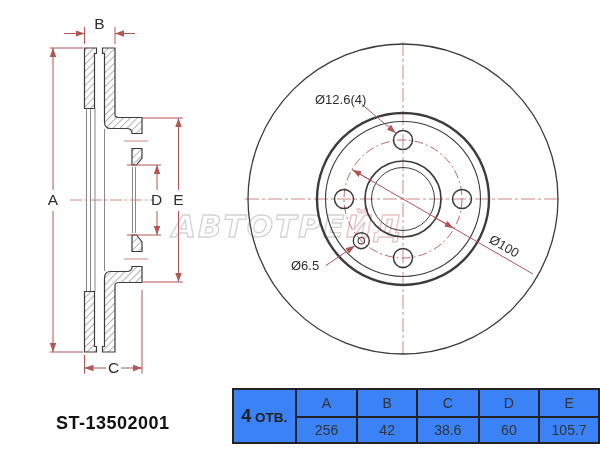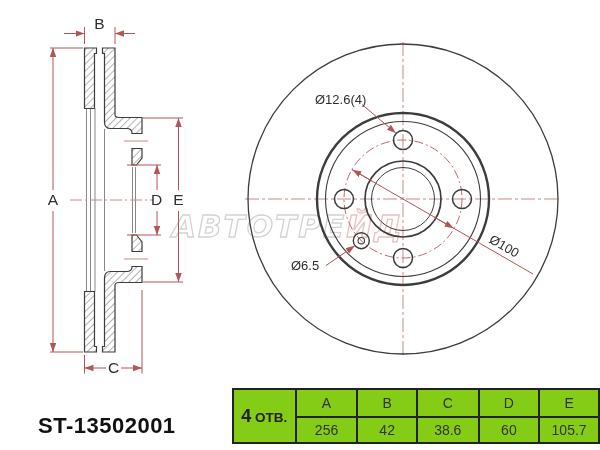--- a/index.html
+++ b/index.html
@@ -7,25 +7,25 @@
          font-family:"Liberation Sans", sans-serif;}
   #drawing{position:absolute;left:0;top:0;}
   
   #watermark{position:absolute;left:172px;top:208px;white-space:nowrap;
              font-family:"DejaVu Sans", sans-serif;
              font-size:31px;font-weight:bold;font-style:italic;letter-spacing:2px;
              color:transparent;z-index:0;user-select:none;}
   #watermark .wm-gray{-webkit-text-stroke:1.3px #d6d2d2;}
   #watermark .wm-red{-webkit-text-stroke:1.3px #e9c3c3;}
   
-  #part-number{position:absolute;left:38px;top:413px;font-size:22px;font-weight:bold;
+  #part-number{position:absolute;left:56px;top:413px;font-size:18px;font-weight:bold;
                color:#111;letter-spacing:0.5px;z-index:2;}
   
   #spec-table{position:absolute;left:232px;top:388px;border-collapse:collapse;
-              table-layout:fixed;z-index:2;background:#84cc16;}
+              table-layout:fixed;z-index:2;background:#3b82f6;}
   #spec-table td{border:2px solid #222;text-align:center;vertical-align:middle;
                  color:#333;font-size:14px;padding:0;}
   #spec-table .hdr{height:28px;}
   #spec-table .val{height:26px;}
   #spec-table .holes{font-weight:bold;font-size:13.5px;color:#222;}
   #spec-table .holes .big{font-size:18px;}
   svg text{font-family:"Liberation Sans", sans-serif;}
 </style>
 </head>
 <body>

